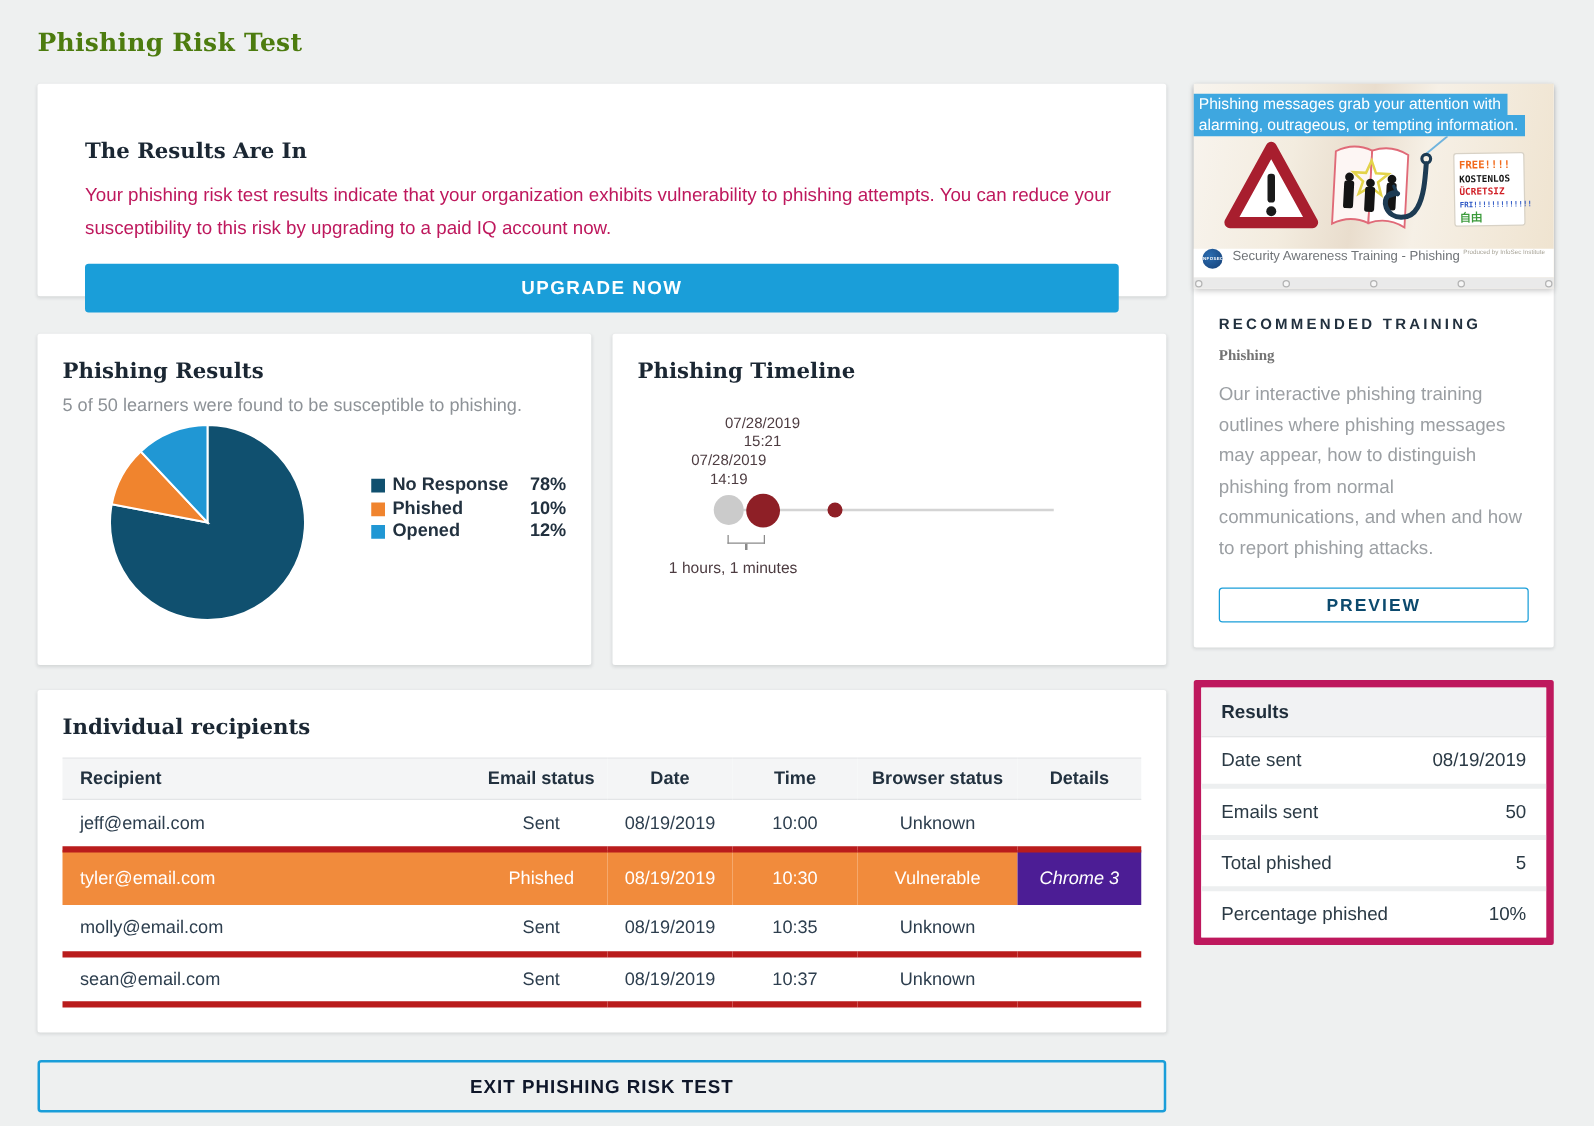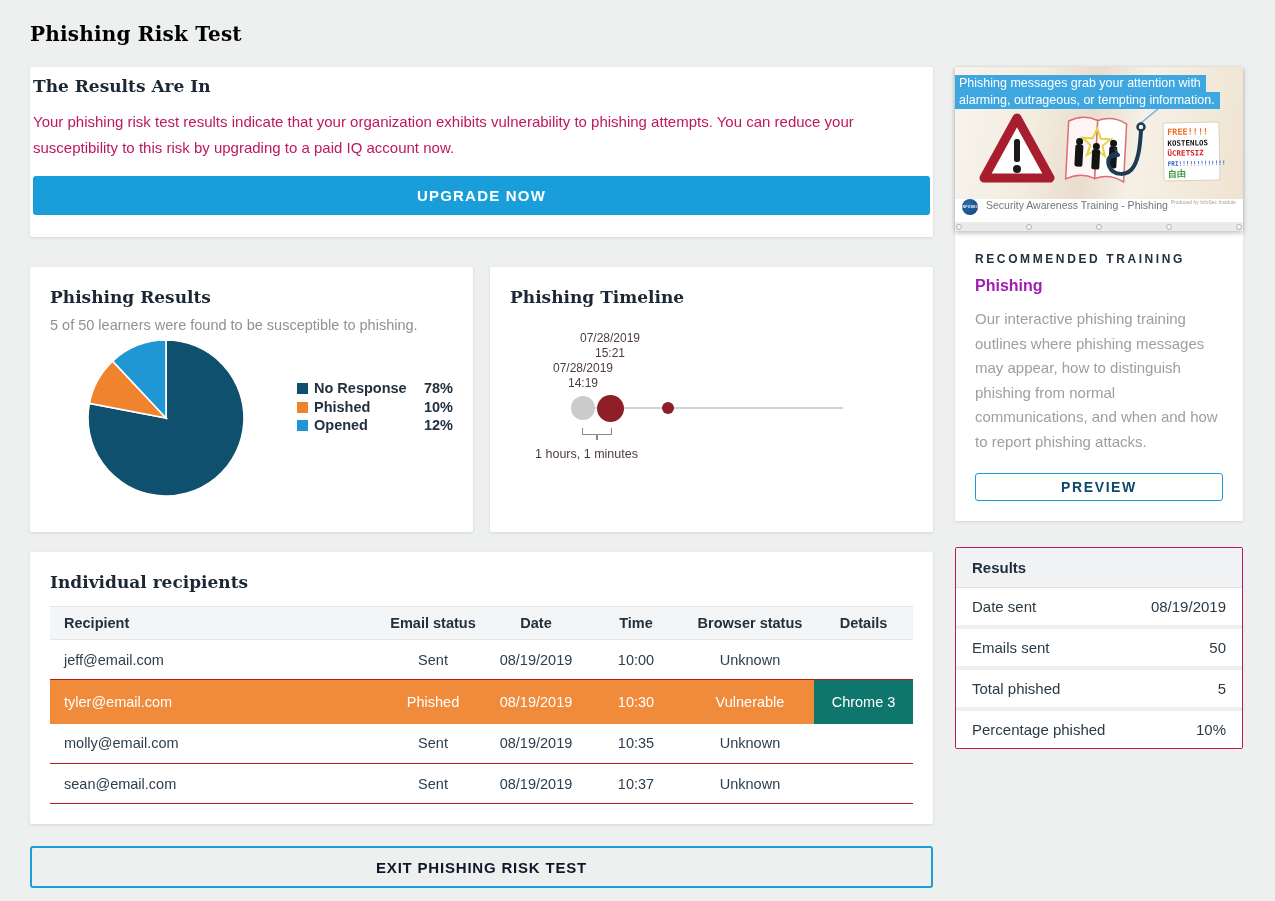--- a/index.html
+++ b/index.html
@@ -6,31 +6,31 @@
   html,body { width:1275px; height:901px; }
   body {
     background:#eef0f0;
     font-family:"Liberation Sans", sans-serif;
     color:#2d3e4e;
     overflow:hidden;
   }
   .page { padding:20px 32px 0 30px; }
   .page-title {
     font-family:"DejaVu Serif", serif;
-    font-weight:bold; font-size:20px; color:#000000;
+    font-weight:bold; font-size:20px; color:#4d7c0f;
     margin:2px 0 21px 0; letter-spacing:0.2px;
   }
   .layout { display:flex; gap:22px; }
   .main-col { width:903px; flex:0 0 903px; }
   .side-col { width:288px; flex:0 0 288px; }
 
   .card { background:#fff; border-radius:2px; box-shadow:0 1px 3px rgba(30,40,50,0.13); }
 
   
-  .banner { padding:3px; margin-bottom:30px; height:170px; }
+  .banner { padding:38px; margin-bottom:30px; height:170px; }
   .banner-title { font-family:"DejaVu Serif", serif; font-size:17px; color:#1b2733; margin:6px 0 13px 0; }
   .banner-body { color:#be185d; font-size:15px; line-height:26px; margin:0 0 15px 0; }
   .btn-upgrade {
     display:block; width:100%; height:39px; background:#1a9ed9; color:#fff;
     border:none; border-radius:3px; font-family:"Liberation Sans",sans-serif;
     font-weight:bold; font-size:15px; letter-spacing:1.2px; cursor:pointer;
   }
 
   
   .row2 { display:flex; gap:17px; margin-bottom:20px; }
@@ -63,21 +63,21 @@
   .recipients-card { padding:20px; margin-bottom:22px; }
   .recipients-card .card-heading { margin-bottom:14px; }
   table { width:863px; border-collapse:collapse; font-size:14.5px; color:#2d3e4e; table-layout:fixed; }
   col.c-recipient{width:330px;} col.c-status{width:106px;} col.c-date{width:100px;}
   col.c-time{width:100px;} col.c-browser{width:128px;} col.c-details{width:99px;}
   thead th {
     background:#f4f5f6; font-weight:bold; color:#22313f; height:33px;
     border-top:1px solid #e3e5e7; border-bottom:1px solid #e3e5e7; text-align:center; font-size:14.5px;
   }
   thead th:first-child, tbody td:first-child { text-align:left; padding-left:14px; }
-  tbody td { height:40px; text-align:center; border-bottom:1px solid #b91c1c; background:#fff; }
+  tbody td { height:40px; text-align:center; border-bottom:5px solid #b91c1c; background:#fff; }
   tbody tr.highlight td { color:#fff; height:44px; border-bottom:none; }
 
   .btn-exit {
     display:block; width:903px; height:42px; margin-top:22px;
     background:transparent; border:2px solid #1a9ed9; border-radius:3px;
     color:#0f172a; font-family:"Liberation Sans",sans-serif; font-weight:bold;
     font-size:15px; letter-spacing:0.8px; cursor:pointer;
   }
 
   
@@ -103,30 +103,30 @@
   .thumb-bar-title { font-size:10.5px; color:#707478; margin-left:8px; white-space:nowrap; }
   .thumb-credit { margin-left:auto; font-size:5px; color:#a7a397; white-space:nowrap; }
   .thumb-strip {
     position:absolute; left:0; right:0; bottom:0; height:9px; background:#eaeaea;
     display:flex; justify-content:space-between; align-items:center; padding:0 1px;
   }
   .strip-dot { width:6px; height:6px; border:1px solid #b3b3b3; border-radius:50%; background:#f7f7f7; }
 
   .training-body { padding:21px 20px 20px 20px; }
   .training-eyebrow { font-size:12px; font-weight:bold; letter-spacing:2.6px; color:#22313f; }
-  .training-title { font-family:Liberation Sans, sans-serif; font-size:16px; color:#a21caf; margin:11px 0 12px 0; }
+  .training-title { font-family:Liberation Serif, serif; font-size:12px; color:#737373; margin:11px 0 12px 0; }
   .training-desc { font-size:15px; line-height:24.5px; color:#9b9fa3; margin:0 0 19px 0; }
   .btn-preview {
     display:block; width:100%; height:28px; background:#fff; border:1.5px solid #1a9ed9;
     border-radius:3px; color:#0c4a6e; font-family:"Liberation Sans",sans-serif;
     font-weight:bold; font-size:14px; letter-spacing:1.6px; cursor:pointer;
   }
 
   
-  .results-panel { background:#fff; border:1px solid #be185d; border-radius:2px; overflow:hidden; }
+  .results-panel { background:#fff; border:6px solid #be185d; border-radius:2px; overflow:hidden; }
   .rp-header { background:#f1f2f3; font-weight:bold; font-size:15px; color:#1f2d3a;
     padding:11px 16px; border-bottom:1px solid #dfe2e4; }
   .rp-row { display:flex; justify-content:space-between; align-items:center;
     padding:10px 16px; font-size:15px; color:#2b3a45; background:#fff; }
   .rp-row + .rp-row { border-top:4px solid #edeff0; }
 
   svg text.sign-line { font-family:"DejaVu Sans Mono", monospace; font-weight:bold; }
 </style>
 </head>
 <body>
@@ -225,21 +225,21 @@
               <td>10:00</td>
               <td>Unknown</td>
               <td></td>
             </tr>
             <tr class="highlight">
               <td style="background: rgb(241, 139, 60);">tyler@email.com</td>
               <td style="background: rgb(241, 139, 60);">Phished</td>
               <td style="background: rgb(241, 139, 60);">08/19/2019</td>
               <td style="background: rgb(241, 139, 60);">10:30</td>
               <td style="background: rgb(241, 139, 60);">Vulnerable</td>
-              <td style="background: #0f766e;">Chrome 3</td>
+              <td style="background: #4c1d95; font-style: italic;">Chrome 3</td>
             </tr>
             <tr>
               <td>molly@email.com</td>
               <td>Sent</td>
               <td>08/19/2019</td>
               <td>10:35</td>
               <td>Unknown</td>
               <td></td>
             </tr>
             <tr>

